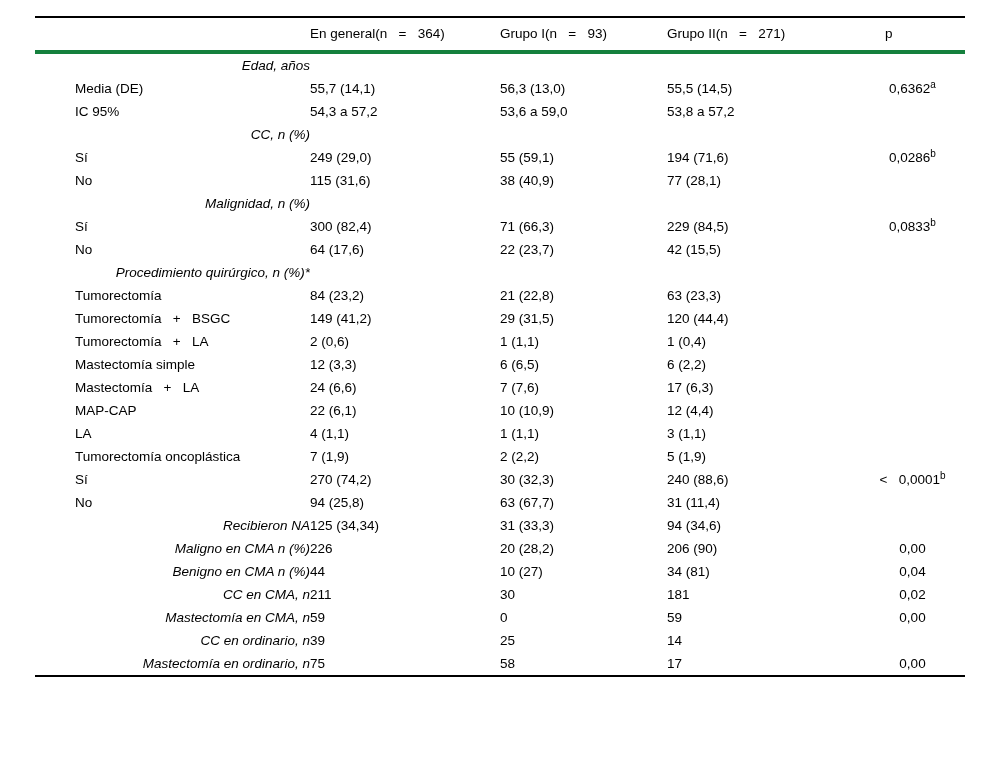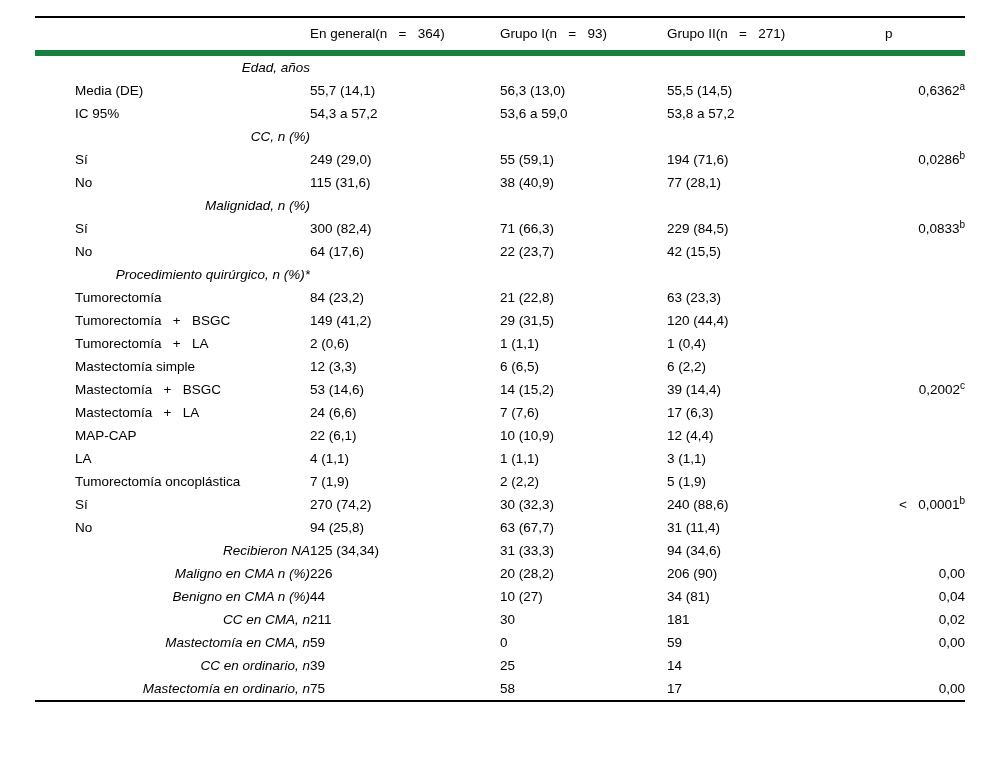--- a/index.html
+++ b/index.html
@@ -29,21 +29,21 @@
   col.c-gen    { width: 190px; }
   col.c-g1     { width: 167px; }
   col.c-g2     { width: 193px; }
   col.c-p      { width: 105px; }
 
   thead th {
     font-weight: normal;
     text-align: left;
     vertical-align: middle;
     padding: 8px 0 9px 0;
-    border-bottom: 6px solid #15803d;
+    border-bottom: 4px solid #15803d;
     white-space: nowrap;
     overflow: hidden;
   }
   thead th.p-col {
     text-align: left;
     padding-left: 25px;
   }
 
   tbody td {
     padding: 0;
@@ -56,21 +56,21 @@
   td.label.section {
     font-style: italic;
     padding-left: 15px;
     text-align: right;
   }
   td.label.sub {
     font-style: normal;
     padding-left: 40px;
   }
   td.val { text-align: left; }
-  td.pval { text-align: right; }
+  td.pval { text-align: center; }
   sup {
     font-size: 10px;
     line-height: 0;
     vertical-align: baseline;
     position: relative;
     top: -5px;
   }
 </style>
 </head>
 <body>
@@ -186,27 +186,20 @@
           <td class="pval"></td>
         </tr>
         <tr>
           <td class="label sub">Mastectomía simple</td>
           <td class="val">12 (3,3)</td>
           <td class="val">6 (6,5)</td>
           <td class="val">6 (2,2)</td>
           <td class="pval"></td>
         </tr>
         <tr>
-          <td class="label sub">Mastectomía&nbsp;&nbsp;&nbsp;+&nbsp;&nbsp;&nbsp;BSGC</td>
-          <td class="val">53 (14,6)</td>
-          <td class="val">14 (15,2)</td>
-          <td class="val">39 (14,4)</td>
-          <td class="pval">0,2002<sup>c</sup></td>
-        </tr>
-        <tr>
           <td class="label sub">Mastectomía&nbsp;&nbsp;&nbsp;+&nbsp;&nbsp;&nbsp;LA</td>
           <td class="val">24 (6,6)</td>
           <td class="val">7 (7,6)</td>
           <td class="val">17 (6,3)</td>
           <td class="pval"></td>
         </tr>
         <tr>
           <td class="label sub">MAP-CAP</td>
           <td class="val">22 (6,1)</td>
           <td class="val">10 (10,9)</td>

